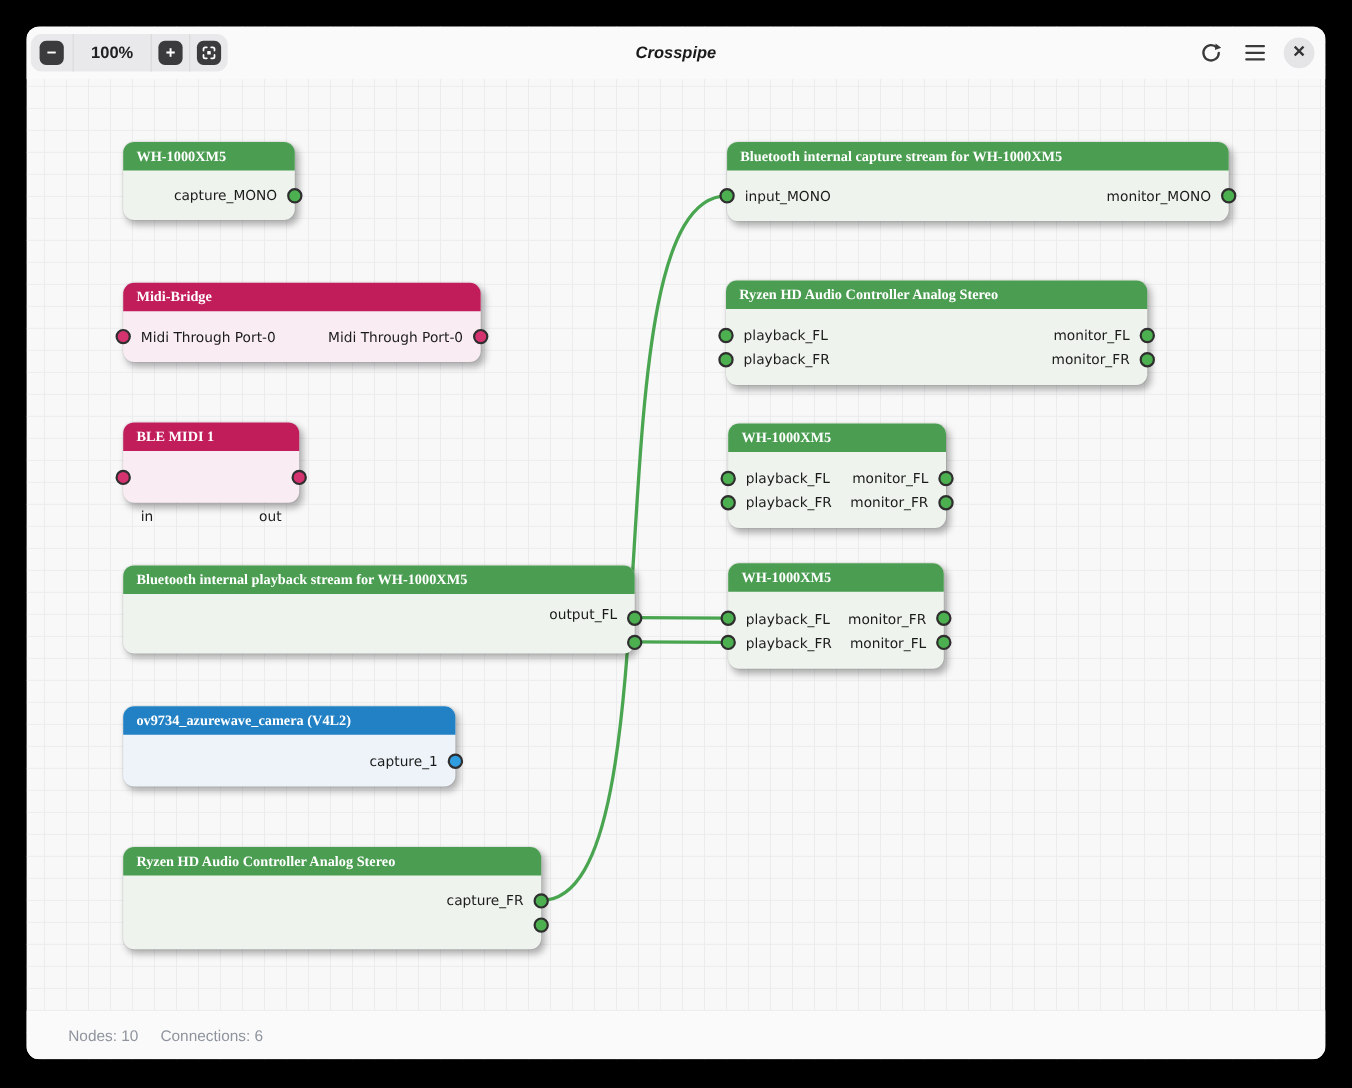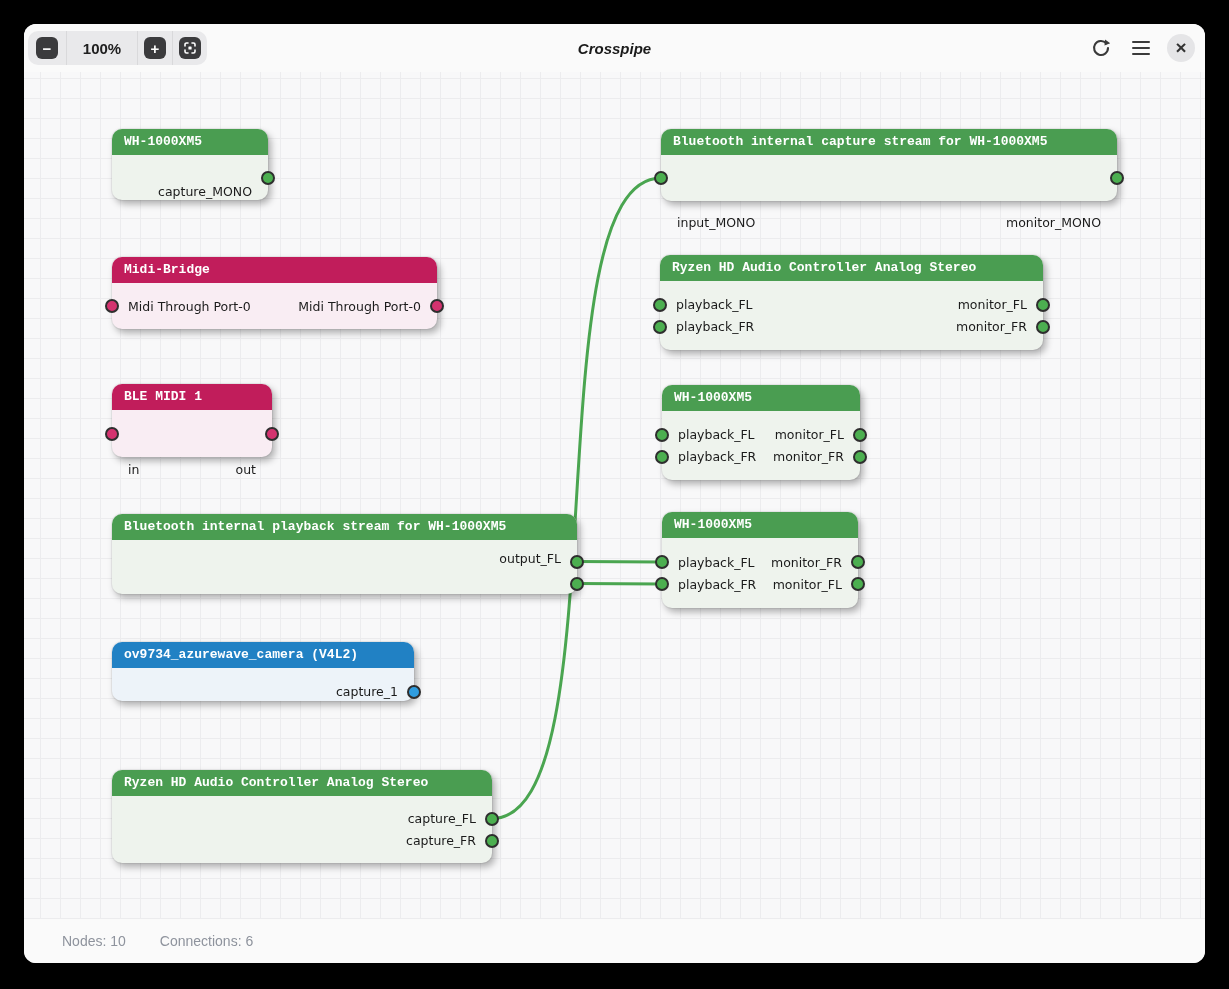--- a/index.html
+++ b/index.html
@@ -21,46 +21,46 @@
   .win-title{position:absolute;left:50%;top:0;transform:translateX(-50%);height:48px;display:flex;align-items:center;
     font-size:15px;font-weight:bold;color:#1a1a1a;font-style:italic;}
   .tb-right{position:absolute;right:10px;top:0;height:48px;display:flex;align-items:center;gap:12px;}
   .icon-btn{width:28px;height:28px;display:flex;align-items:center;justify-content:center;cursor:pointer;}
   .menu-bars{display:flex;flex-direction:column;gap:3.5px;}
   .menu-bars div{width:18px;height:2.5px;background:#3a3a3a;border-radius:2px;}
   .close-btn{width:28px;height:28px;border-radius:50%;background:#e5e5e7;display:flex;align-items:center;justify-content:center;
     font-size:19px;font-weight:bold;color:#333;cursor:pointer;line-height:1;padding-bottom:2px;box-sizing:border-box;}
   
   .footer{position:absolute;left:0;right:0;bottom:0;height:44px;background:#fafafa;z-index:5;display:flex;align-items:center;
-    padding-left:38px;gap:34px;font-size:14px;color:#8e939d;}
+    padding-left:38px;gap:20px;font-size:14px;color:#8e939d;}
   
   #wires{position:absolute;left:0;top:0;z-index:1;}
   .node{position:absolute;border-radius:10px;z-index:2;box-shadow:3px 4px 7px rgba(0,0,0,.30),0 0 0 1px rgba(0,0,0,.05);}
   .node-header{height:26px;line-height:26px;border-radius:10px 10px 0 0;color:#fff;font-weight:bold;font-size:13px;
-    padding:0 12px;white-space:nowrap;overflow:hidden;font-family:Liberation Mono, monospace;}
+    padding:0 12px;white-space:nowrap;overflow:hidden;font-family:Liberation Serif, serif;}
   .row{height:22px;display:flex;justify-content:space-between;align-items:center;padding:0 16px;
     font-size:12.5px;color:#1b1b1b;font-family:"DejaVu Sans",sans-serif;white-space:nowrap;}
   .dot{position:absolute;width:14px;height:14px;border-radius:50%;border:2px solid #2e2e2e;box-sizing:border-box;cursor:pointer;}
 </style>
 </head>
 <body>
 
 <div class="window">
 
   <svg id="wires" width="1181" height="939">
       <path d="M553,537.5 C595.625,537.5 595.375,538 638,538" stroke="#4aa550" stroke-width="3" fill="none" stroke-linecap="round"></path>
       <path d="M553,559.5 C595.625,559.5 595.375,560 638,560" stroke="#4aa550" stroke-width="3" fill="none" stroke-linecap="round"></path>
       <path d="M468,794.5 C598,794.5 507,154 637,154" stroke="#4aa550" stroke-width="3" fill="none" stroke-linecap="round"></path>
     </svg>
 
   <div id="canvas">
       <div class="node" style="left: 88px; top: 105px; width: 156px; height: 71px; background: rgb(238, 243, 237);">
         <div class="node-header" style="background: rgb(74, 157, 81);">WH-1000XM5</div>
         <span class="dot" style="background: rgb(76, 175, 80); top: 41.5px; right: -7px;"></span>
-        <div style="padding-top: 25px;">
+        <div style="padding-top: 11px;">
           <div class="row">
             <span></span>
             <span>capture_MONO</span>
           </div>
         </div>
       </div>
       <div class="node" style="left: 88px; top: 233px; width: 325px; height: 72px; background: rgb(249, 237, 243);">
         <div class="node-header" style="background: rgb(193, 29, 91);">Midi-Bridge</div>
         <span class="dot" style="background: rgb(212, 51, 111); top: 42px; left: -7px;"></span>
         <span class="dot" style="background: rgb(212, 51, 111); top: 42px; right: -7px;"></span>
@@ -86,50 +86,46 @@
         <div class="node-header" style="background: rgb(74, 157, 81);">Bluetooth internal playback stream for WH-1000XM5</div>
         <span class="dot" style="background: rgb(76, 175, 80); top: 40.5px; right: -7px;"></span>
         <span class="dot" style="background: rgb(76, 175, 80); top: 62.5px; right: -7px;"></span>
         <div style="padding-top: 7px;">
           <div class="row">
             <span></span>
             <span>output_FL</span>
           </div>
         </div>
       </div>
-      <div class="node" style="left: 88px; top: 618px; width: 302px; height: 59px; background: rgb(237, 243, 249);">
+      <div class="node" style="left: 88px; top: 618px; width: 302px; height: 73px; background: rgb(237, 243, 249);">
         <div class="node-header" style="background: rgb(33, 129, 196);">ov9734_azurewave_camera (V4L2)</div>
         <span class="dot" style="background: rgb(47, 157, 224); top: 42.5px; right: -7px;"></span>
         <div style="padding-top: 12.5px;">
           <div class="row">
             <span></span>
             <span>capture_1</span>
           </div>
         </div>
       </div>
       <div class="node" style="left: 88px; top: 746px; width: 380px; height: 93px; background: rgb(238, 243, 237);">
         <div class="node-header" style="background: rgb(74, 157, 81);">Ryzen HD Audio Controller Analog Stereo</div>
         <span class="dot" style="background: rgb(76, 175, 80); top: 41.5px; right: -7px;"></span>
         <span class="dot" style="background: rgb(76, 175, 80); top: 63.5px; right: -7px;"></span>
         <div style="padding-top: 11.5px;">
           <div class="row">
             <span></span>
-            <span>capture_FL</span>
-          </div>
-          <div class="row">
-            <span></span>
             <span>capture_FR</span>
           </div>
         </div>
       </div>
       <div class="node" style="left: 637px; top: 105px; width: 456px; height: 72px; background: rgb(238, 243, 237);">
         <div class="node-header" style="background: rgb(74, 157, 81);">Bluetooth internal capture stream for WH-1000XM5</div>
         <span class="dot" style="background: rgb(76, 175, 80); top: 42px; left: -7px;"></span>
         <span class="dot" style="background: rgb(76, 175, 80); top: 42px; right: -7px;"></span>
-        <div style="padding-top: 12px; margin-top: 44px;">
+        <div style="padding-top: 12px;">
           <div class="row">
             <span>input_MONO</span>
             <span>monitor_MONO</span>
           </div>
         </div>
       </div>
       <div class="node" style="left: 636px; top: 231px; width: 383px; height: 95px; background: rgb(238, 243, 237);">
         <div class="node-header" style="background: rgb(74, 157, 81);">Ryzen HD Audio Controller Analog Stereo</div>
         <span class="dot" style="background: rgb(76, 175, 80); top: 42.5px; left: -7px;"></span>
         <span class="dot" style="background: rgb(76, 175, 80); top: 42.5px; right: -7px;"></span>

